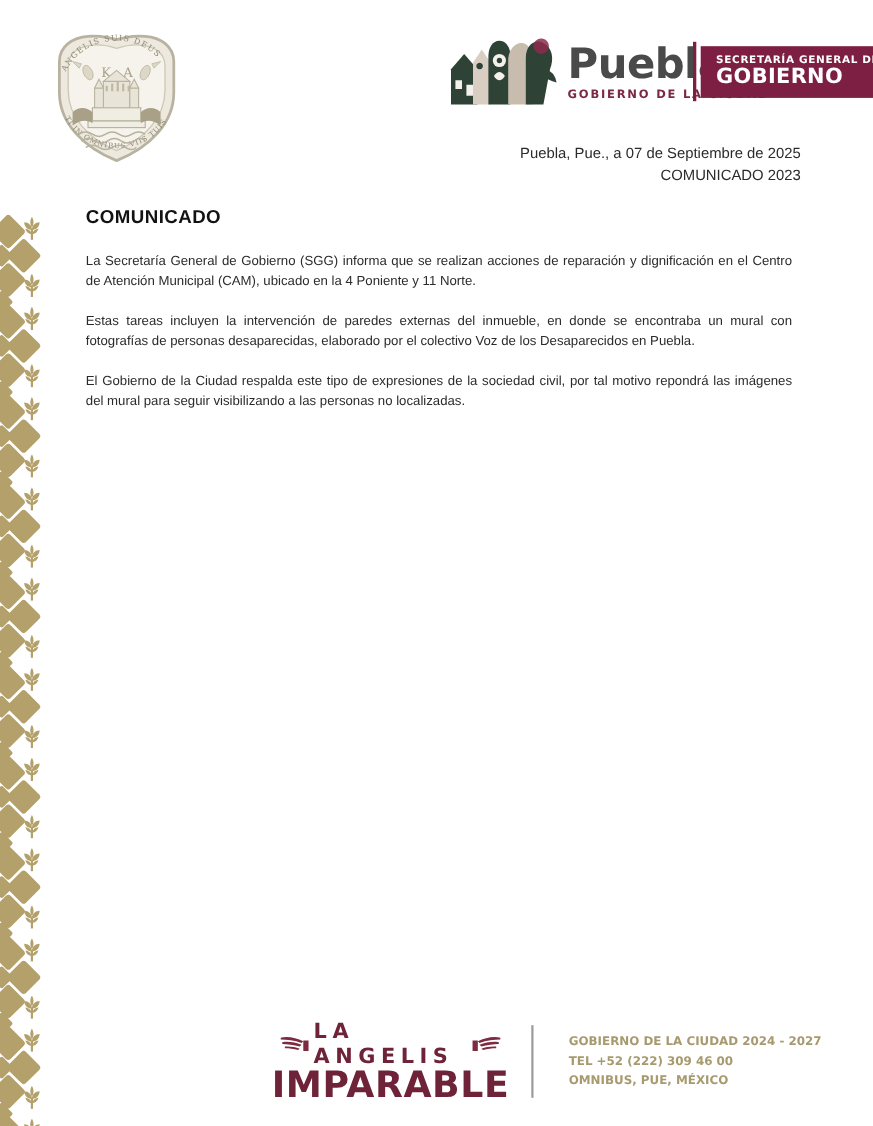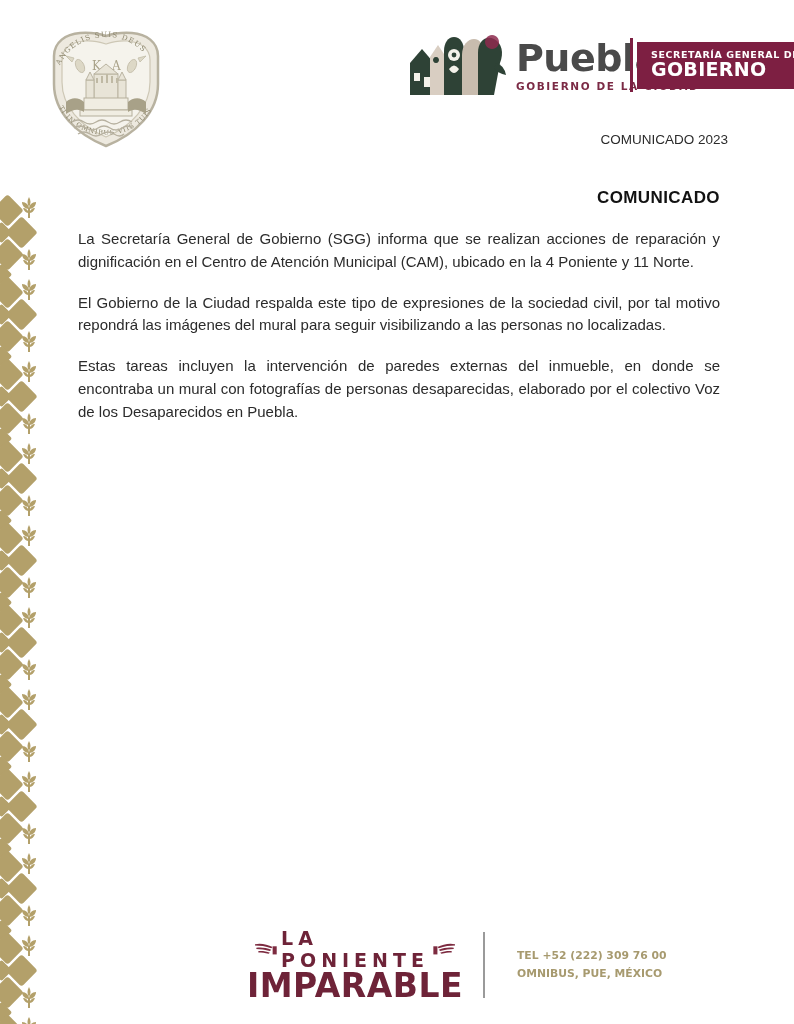--- a/index.html
+++ b/index.html
@@ -138,38 +138,38 @@
     font-size: 13.5px;
     line-height: 1.5;
   }
 
   
   .doc-title {
     position: absolute;
     left: 78px;
     top: 188px;
     width: 642px;
-    text-align: right;
+    text-align: left;
     font-size: 17px;
     font-weight: bold;
     color: #121212;
     letter-spacing: 0.4px;
   }
 
   
   .body-text {
     position: absolute;
     left: 78px;
     top: 228px;
     width: 642px;
   }
   .body-text p {
     margin: 0 0 18px 0;
     text-align: justify;
-    font-size: 15px;
+    font-size: 12px;
     line-height: 1.52;
     color: #2b2b2b;
   }
   .body-text p:last-child { margin-bottom: 0; }
 
   
   .footer {
     position: absolute;
     left: 255px;
     bottom: 22px;
@@ -678,60 +678,62 @@
     </div>
   </div>
 
   <div class="badge-bar"></div>
   <div class="sgg-badge">
     <div class="l1">SECRETARÍA GENERAL DE</div>
     <div class="l2">GOBIERNO</div>
   </div>
 
   <div class="datelines">
+    <div>Puebla, Pue., a 07 de Septiembre de 2025</div>
     <div>COMUNICADO 2023</div>
   </div>
 
   <div class="doc-title">COMUNICADO</div>
 
   <div class="body-text">
     <p>La Secretaría General de Gobierno (SGG) informa que se realizan acciones de reparación y dignificación en el Centro de Atención Municipal (CAM), ubicado en la 4 Poniente y 11 Norte.</p>
+    <p>Estas tareas incluyen la intervención de paredes externas del inmueble, en donde se encontraba un mural con fotografías de personas desaparecidas, elaborado por el colectivo Voz de los Desaparecidos en Puebla.</p>
     <p>El Gobierno de la Ciudad respalda este tipo de expresiones de la sociedad civil, por tal motivo repondrá las imágenes del mural para seguir visibilizando a las personas no localizadas.</p>
-    <p>Estas tareas incluyen la intervención de paredes externas del inmueble, en donde se encontraba un mural con fotografías de personas desaparecidas, elaborado por el colectivo Voz de los Desaparecidos en Puebla.</p>
   </div>
 
   <div class="footer">
     <div class="capital-logo">
       <div class="capital-row">
         <span class="wing left">
           <svg viewBox="0 0 34 20" xmlns="http://www.w3.org/2000/svg">
             <g fill="currentColor">
               <path d="M0,3 C8,1 18,3 26,7 L24,9 C16,6 7,5 0,5 Z"></path>
               <path d="M2,8 C9,7 17,8 24,11 L22,13 C15,11 8,10 2,10 Z"></path>
               <path d="M5,13 C11,12.5 17,13.5 22,15.5 L20,17 C15,15.5 10,15 5,15 Z"></path>
               <path d="M26,6 L32,6 L32,18 L26,18 Z"></path>
             </g>
           </svg>
         </span>
-        <span class="capital-word">LA PONIENTE</span>
+        <span class="capital-word">LA ANGELIS</span>
         <span class="wing right">
           <svg viewBox="0 0 34 20" xmlns="http://www.w3.org/2000/svg">
             <g fill="currentColor">
               <path d="M0,3 C8,1 18,3 26,7 L24,9 C16,6 7,5 0,5 Z"></path>
               <path d="M2,8 C9,7 17,8 24,11 L22,13 C15,11 8,10 2,10 Z"></path>
               <path d="M5,13 C11,12.5 17,13.5 22,15.5 L20,17 C15,15.5 10,15 5,15 Z"></path>
               <path d="M26,6 L32,6 L32,18 L26,18 Z"></path>
             </g>
           </svg>
         </span>
       </div>
       <div class="imparable-word">IMPARABLE</div>
     </div>
 
     <div class="footer-divider"></div>
 
     <div class="footer-address">
-      <div>TEL +52 (222) 309 76 00</div>
+      <div>GOBIERNO DE LA CIUDAD 2024 - 2027</div>
+      <div>TEL +52 (222) 309 46 00</div>
       <div>OMNIBUS, PUE, MÉXICO</div>
     </div>
   </div>
 
 </div>
 
 </body></html>

